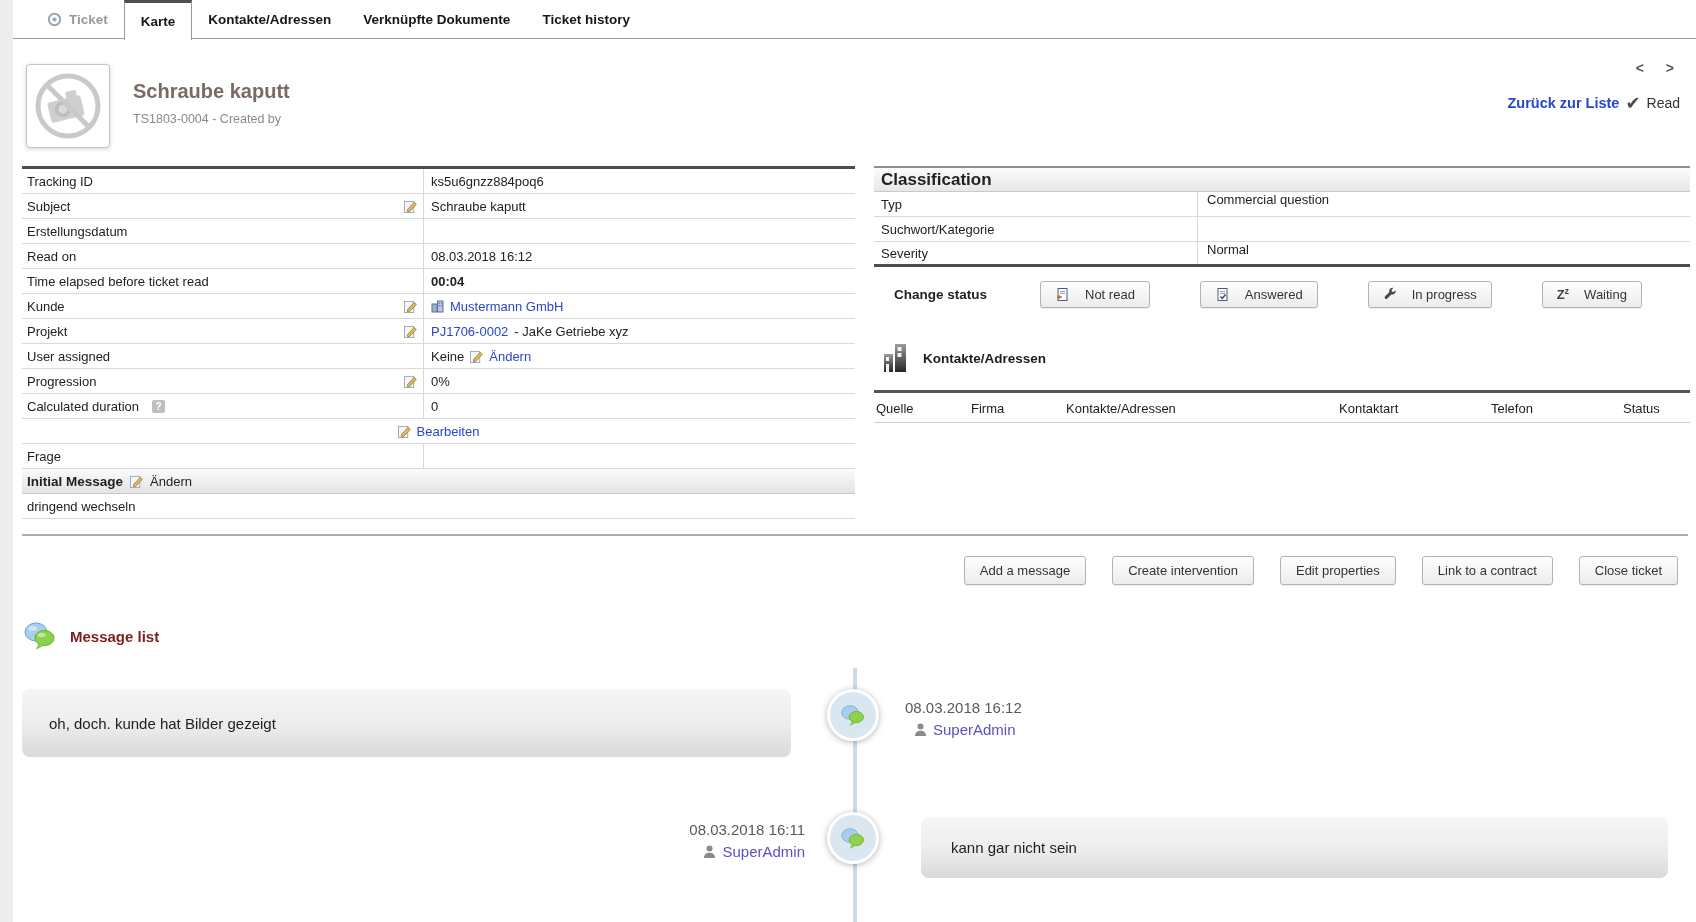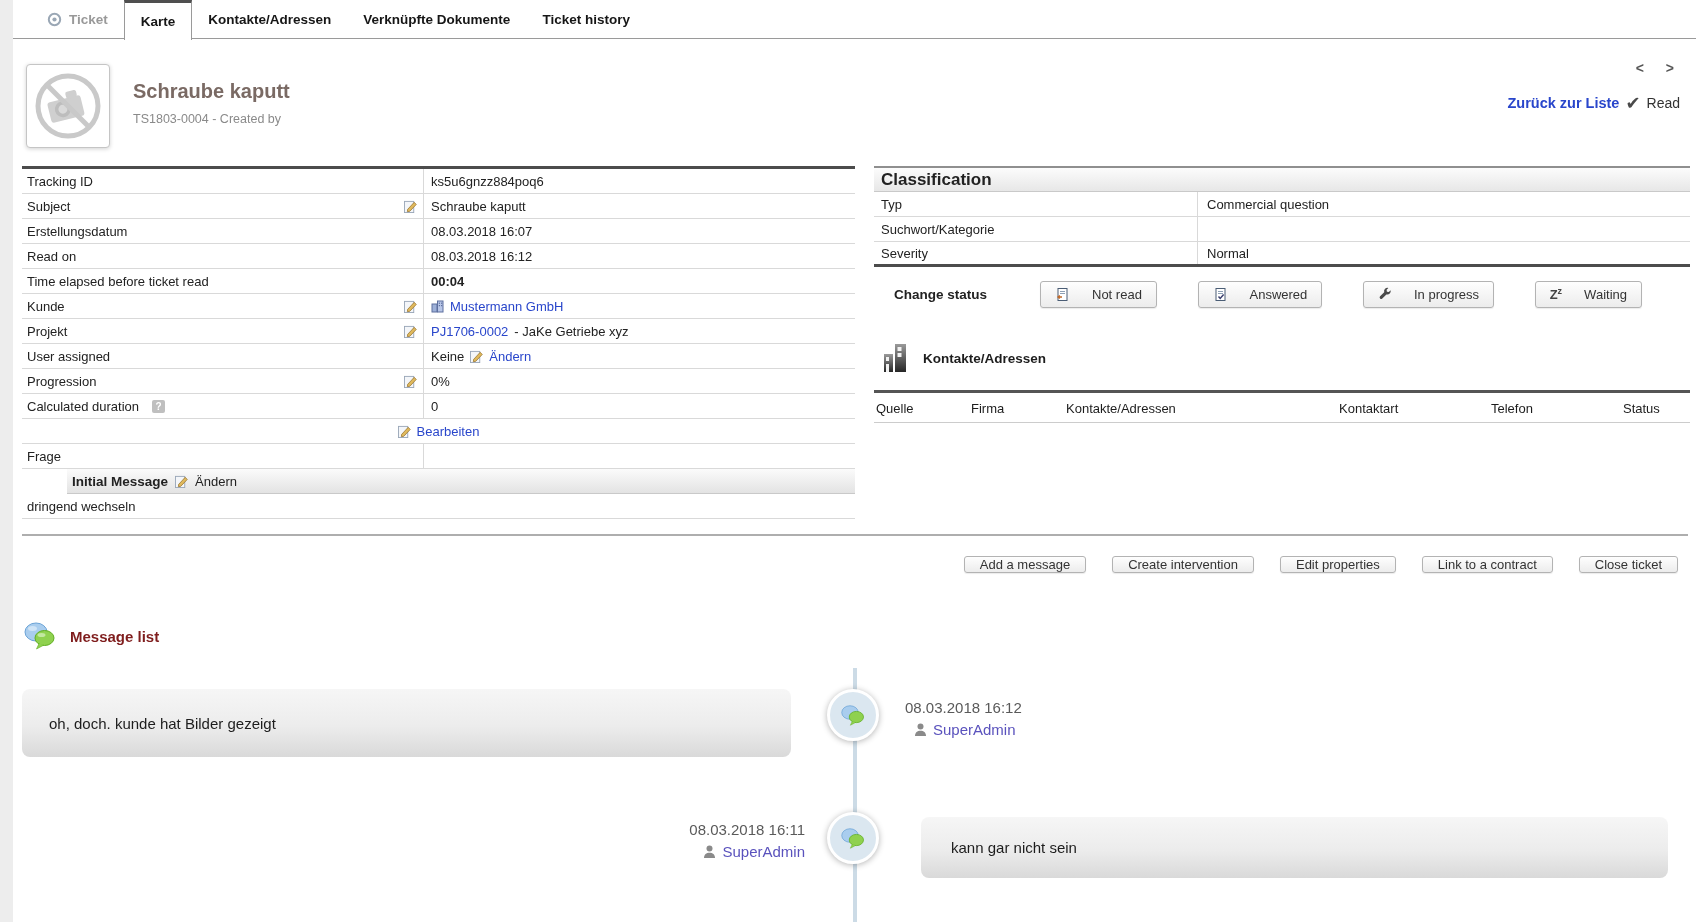--- a/index.html
+++ b/index.html
@@ -36,61 +36,61 @@
   
   .details { position:absolute; left:22px; top:166px; width:833px; border-top:3px solid #4c4c4c; background:#fff; }
   .drow { display:flex; height:25px; align-items:center; border-bottom:1px solid #d9d9d9; }
   .dlabel { width:402px; height:100%; display:flex; align-items:center; justify-content:space-between;
             padding:0 6px 0 5px; border-right:1px solid #d9d9d9; }
   .dlabel.inline { justify-content:flex-start; gap:13px; }
   .dvalue { flex:1; height:100%; display:flex; align-items:center; gap:6px; padding-left:7px; }
   .bold { font-weight:bold; }
   .drow.center { justify-content:center; gap:6px; }
   .ibar { height:25px; display:flex; align-items:center; gap:7px; padding-left:5px;
-          background:linear-gradient(#fbfbfb,#e3e3e3); border-bottom:1px solid #c9c9c9;margin-left:45px; }
+          background:linear-gradient(#fbfbfb,#e3e3e3); border-bottom:1px solid #c9c9c9; }
   .ibar .ititle { font-weight:bold; font-size:13.5px; }
   .ibar .ichange { color:#222; }
   .lnk { color:#2946cb; text-decoration:none; cursor:pointer; }
   .lnk-purple { color:#5a52bd; text-decoration:none; cursor:pointer; }
   .help-box { display:inline-grid; place-items:center; width:13px; height:13px; background:#bfbfbf; color:#fff;
               font-size:10px; font-weight:bold; border-radius:2px; }
 
   
   .classification { position:absolute; left:874px; top:166px; width:816px; border-top:2px solid #8f8f8f; }
   .chead { height:24px; background:linear-gradient(#fcfcfc,#e7e7e7); border-bottom:1px solid #c9c9c9;
            display:flex; align-items:center; padding-left:7px; font-weight:bold; font-size:17px; }
-  .crow { display:flex; height:25px; align-items:center; border-bottom:1px solid #d9d9d9; }
+  .crow { display:flex; height:25px; align-items:flex-start; border-bottom:1px solid #d9d9d9; }
   .crow:last-child { border-bottom:3px solid #4c4c4c; }
   .crow .cl { width:324px; height:100%; display:flex; align-items:center; padding-left:7px; border-right:1px solid #d9d9d9; }
   .crow .cv { padding-left:9px; }
 
   
   .status-row { position:absolute; left:874px; top:278px; width:816px; height:32px; display:flex; align-items:center; }
   .status-label { width:146px; font-weight:bold; font-size:13.5px;margin-left:20px; }
   .status-buttons { flex:1; display:flex; justify-content:space-between; padding-right:48px; }
-  .btn { display:inline-flex; align-items:center; justify-content:center; gap:22px;
+  .btn { display:inline-flex; align-items:center; justify-content:center; gap:15px;
          background:linear-gradient(#fefefe,#ececec); border:1px solid #b3b3b3; border-radius:3px;
          padding:5px 14px; font-size:13px; color:#333; box-shadow:0 1px 1px rgba(0,0,0,.08);
          cursor:pointer; font-family:inherit; white-space:nowrap; }
   .zz { font-weight:bold; color:#444; font-size:13px; line-height:1; }
   .zz sup { font-size:9px; }
 
   
   .contacts-head { position:absolute; left:882px; top:342px; display:flex; align-items:center; gap:13px; }
   .contacts-title { font-weight:bold; font-size:13.5px; color:#1d1d1d; }
   .contacts-divider { position:absolute; left:874px; top:390px; width:816px; height:3px; background:#555; }
   .contacts-cols { position:absolute; left:874px; top:395px; width:816px; height:28px; display:flex;
                    align-items:center; border-bottom:1px solid #ccc; color:#1d1d1d; }
   .contacts-cols span { padding-left:2px; }
   .cc0{width:95px;} .cc1{width:95px;} .cc2{width:273px;} .cc3{width:152px;} .cc4{width:132px;} .cc5{flex:1;}
 
   
   .section-divider { position:absolute; left:22px; top:534px; width:1666px; height:2px; background:#aeaeae; }
   .actions { position:absolute; right:18px; top:556px; display:flex; gap:26px; }
-  .actions .btn { padding:0 15px; }
+  .actions .btn { padding:6px 15px; }
 
   
   .mlist-head { position:absolute; left:24px; top:622px; display:flex; align-items:center; gap:14px; }
   .mlist-title { font-weight:bold; font-size:15px; color:#7f1d1d; }
   .timeline { position:absolute; left:853px; top:668px; width:4px; height:254px; background:#ccdbe6; }
   .tnode { position:absolute; left:827px; width:52px; height:52px; border-radius:50%; background:#dbe7f0;
            border:3px solid #fff; box-shadow:0 1px 6px rgba(0,0,0,.3); display:grid; place-items:center; }
   .node1 { top:689px; } .node2 { top:812px; }
   .bubble { position:absolute; display:flex; align-items:center; font-size:15px; color:#1d1d1d;
             border-radius:8px; background:linear-gradient(180deg,#f6f6f6 0%,#ececec 55%,#d9d9d9 100%); }
@@ -175,23 +175,20 @@
           </svg>
       </div>
       <div class="dvalue">
           <span>Schraube kaputt</span>
         </div>
     </div>
     <div class="drow">
       <div class="dlabel">
           <span>Erstellungsdatum</span>
         </div>
-      <div class="dvalue">
-          <span>08.03.2018 16:07</span>
-        </div>
     </div>
     <div class="drow">
       <div class="dlabel">
           <span>Read on</span>
         </div>
       <div class="dvalue">
           <span>08.03.2018 16:12</span>
         </div>
     </div>
     <div class="drow">

